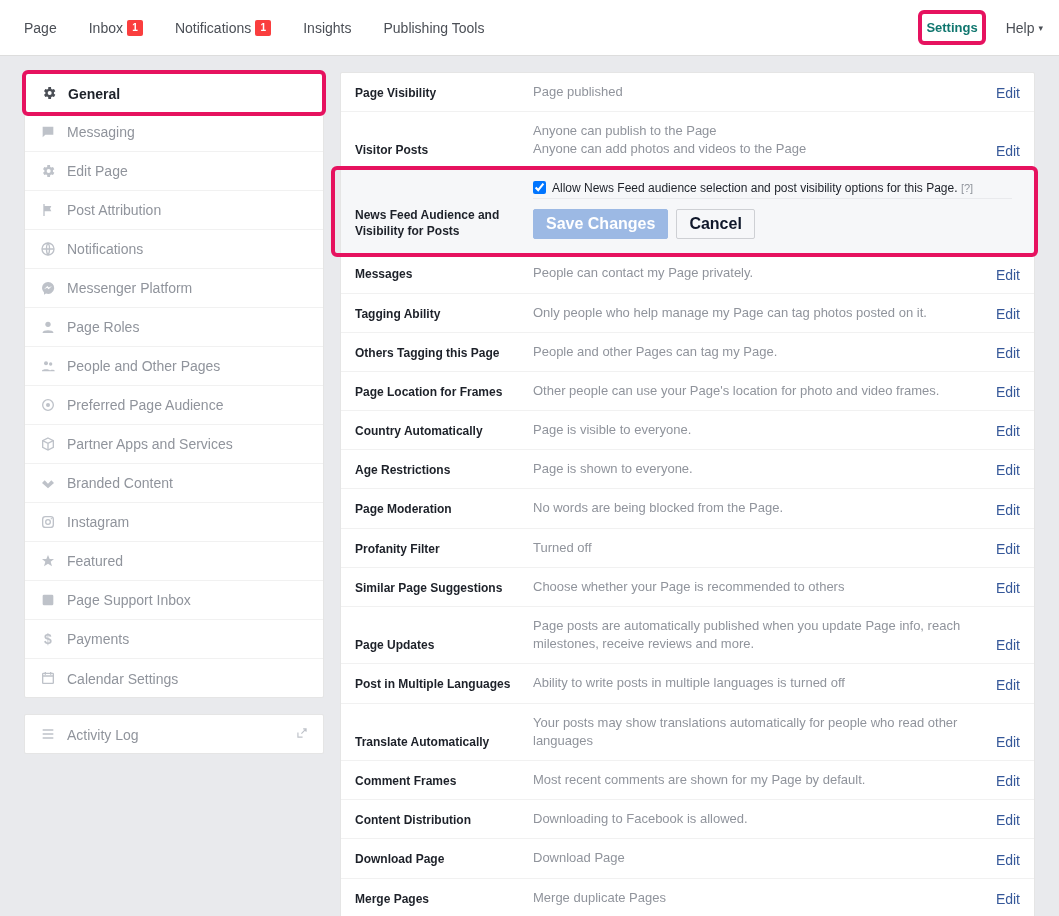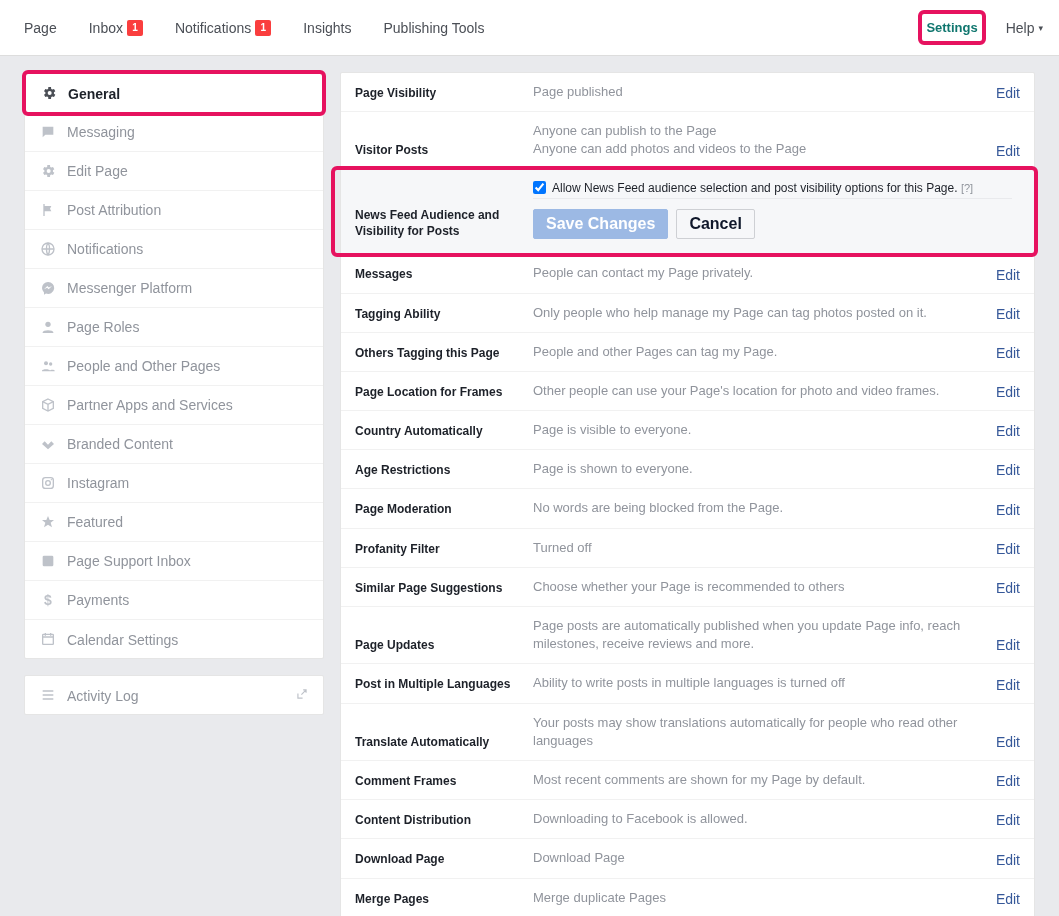--- a/index.html
+++ b/index.html
@@ -289,20 +289,29 @@
               <circle cx="9" cy="8" r="3"></circle>
               <circle cx="16" cy="9" r="2.5"></circle>
               <path d="M3 19c0-3 12-3 12 0v1H3zm12 0c0-2 7-2 7 0v1h-7z"></path>
             </svg>
           </span>
         <span class="label">People and Other Pages</span>
       </div>
       <div class="side-item">
         <span class="icon">
             <svg viewBox="0 0 24 24">
+              <circle cx="12" cy="12" r="8" fill="none" stroke="#bec2c9" stroke-width="2"></circle>
+              <circle cx="12" cy="12" r="3"></circle>
+            </svg>
+          </span>
+        <span class="label">Preferred Page Audience</span>
+      </div>
+      <div class="side-item">
+        <span class="icon">
+            <svg viewBox="0 0 24 24">
               <path d="M12 3l8 4v10l-8 4-8-4V7z" fill="none" stroke="#bec2c9" stroke-width="2"></path>
               <path d="M4 7l8 4 8-4M12 11v10" fill="none" stroke="#bec2c9" stroke-width="2"></path>
             </svg>
           </span>
         <span class="label">Partner Apps and Services</span>
       </div>
       <div class="side-item">
         <span class="icon">
             <svg viewBox="0 0 24 24">
               <path d="M3 12l4-4 5 5 5-5 4 4-9 8z"></path>

